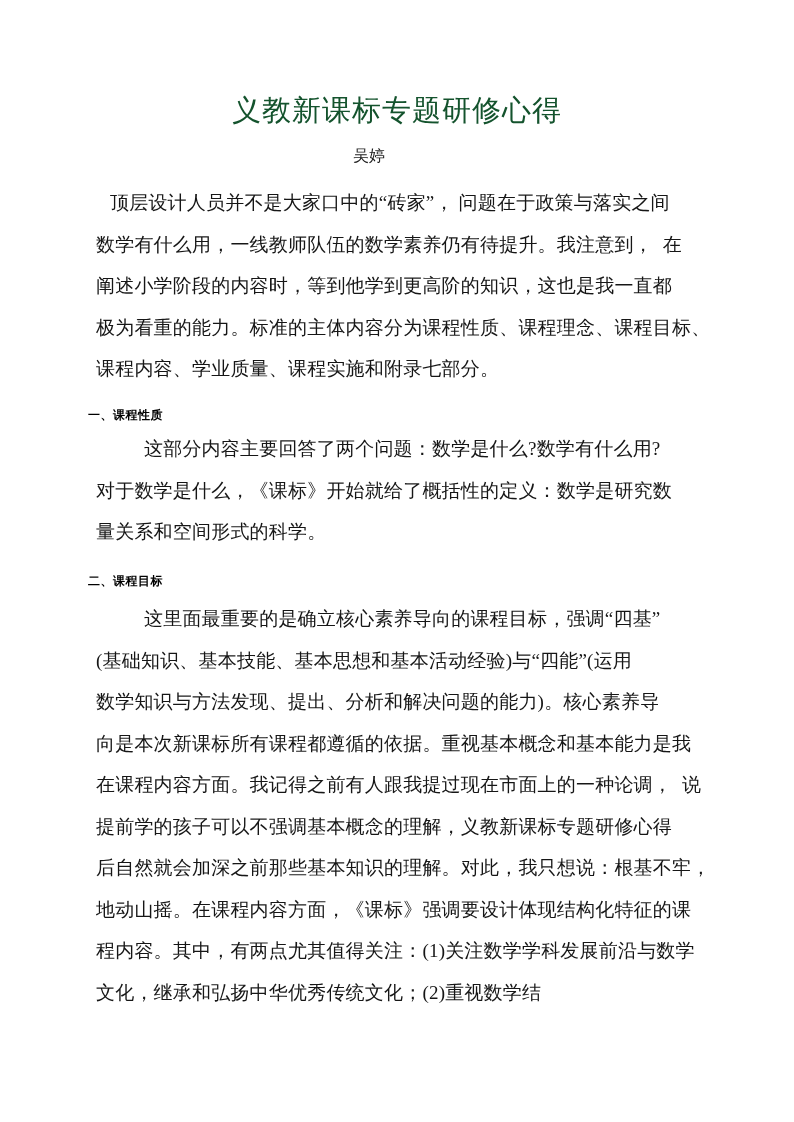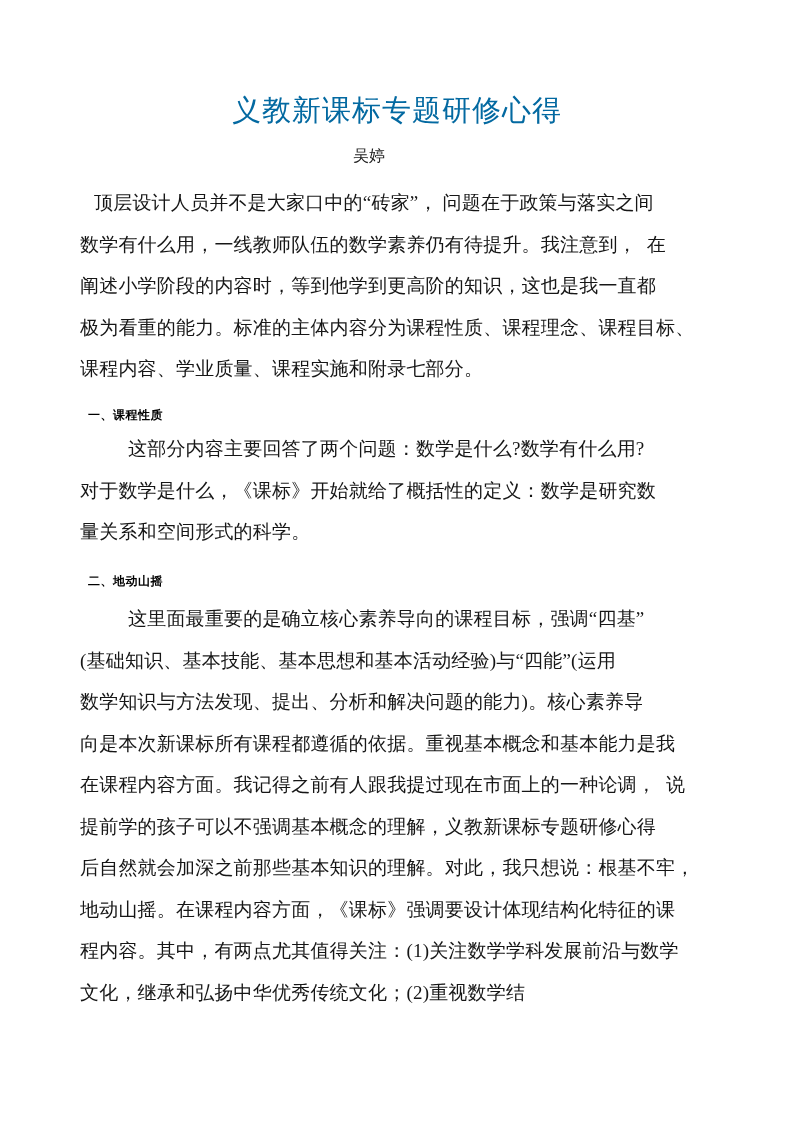--- a/index.html
+++ b/index.html
@@ -18,39 +18,39 @@
   }
   .doc-title {
     position: absolute;
     top: 90px;
     left: 0;
     width: 794px;
     text-align: center;
     font-size: 29px;
     line-height: 40px;
     font-weight: normal;
-    color: #0369a1;
+    color: #14532d;
     letter-spacing: 1px;
     white-space: pre;
   }
   .doc-author {
     position: absolute;
     top: 144px;
     left: 0;
     width: 794px;
     text-align: center;
     transform: translateX(-28px);
     font-size: 16px;
     line-height: 24px;
     color: #1a1a1a;
     white-space: pre;
   }
   .para {
     position: absolute;
-    left: 80px;
+    left: 96px;
     width: 640px;
   }
   .para .line {
     font-size: 19px;
     line-height: 41.5px;
     letter-spacing: 0.2px;
     white-space: pre;
     color: #161616;
   }
   .indent-sm { text-indent: 14px; }
@@ -91,21 +91,21 @@
   </div>
 
   <div class="sec-heading" id="h1">一、课程性质</div>
 
   <div class="para" id="p2">
     <div class="line indent-lg">这部分内容主要回答了两个问题：数学是什么?数学有什么用?</div>
     <div class="line">对于数学是什么，《课标》开始就给了概括性的定义：数学是研究数</div>
     <div class="line">量关系和空间形式的科学。</div>
   </div>
 
-  <div class="sec-heading" id="h2">二、地动山摇</div>
+  <div class="sec-heading" id="h2">二、课程目标</div>
 
   <div class="para" id="p3">
     <div class="line indent-lg">这里面最重要的是确立核心素养导向的课程目标，强调“四基”</div>
     <div class="line">(基础知识、基本技能、基本思想和基本活动经验)与“四能”(运用</div>
     <div class="line">数学知识与方法发现、提出、分析和解决问题的能力)。核心素养导</div>
     <div class="line">向是本次新课标所有课程都遵循的依据。重视基本概念和基本能力是我</div>
     <div class="line">在课程内容方面。我记得之前有人跟我提过现在市面上的一种论调，  说</div>
     <div class="line">提前学的孩子可以不强调基本概念的理解，义教新课标专题研修心得</div>
     <div class="line">后自然就会加深之前那些基本知识的理解。对此，我只想说：根基不牢，</div>
     <div class="line">地动山摇。在课程内容方面，《课标》强调要设计体现结构化特征的课</div>

